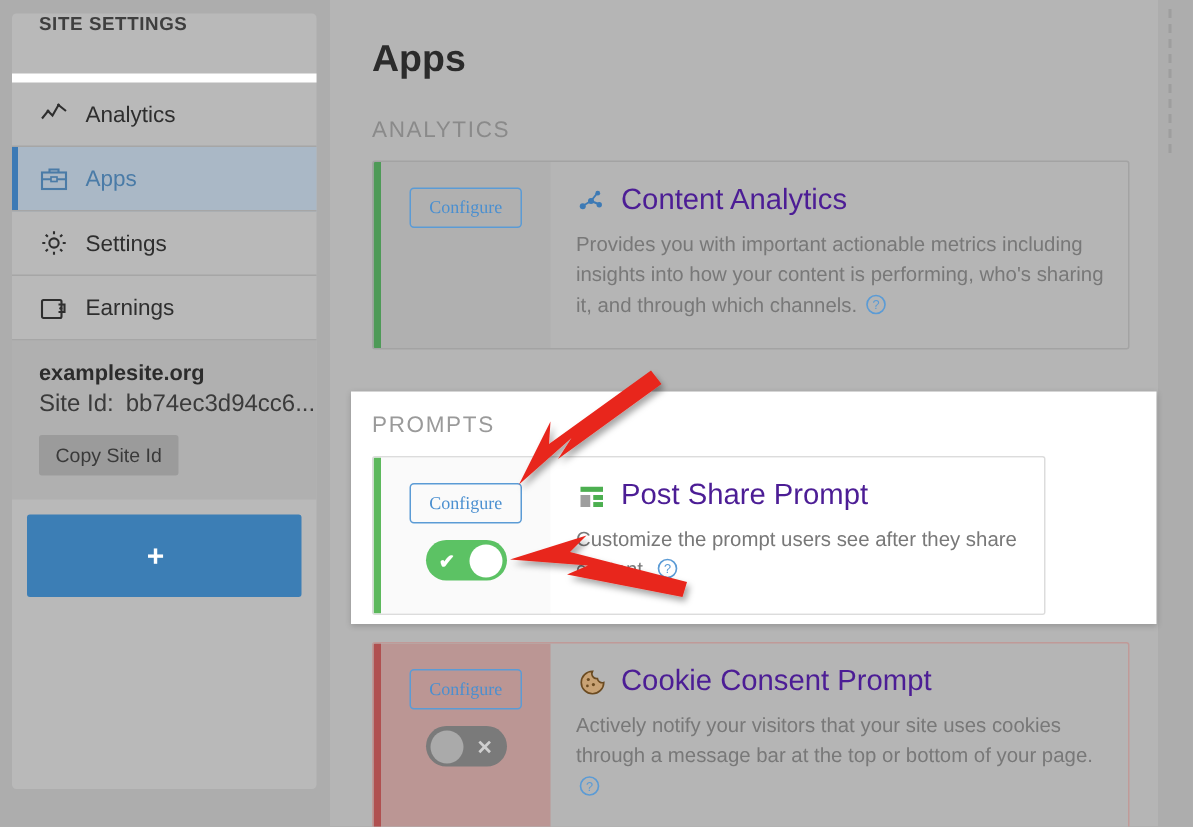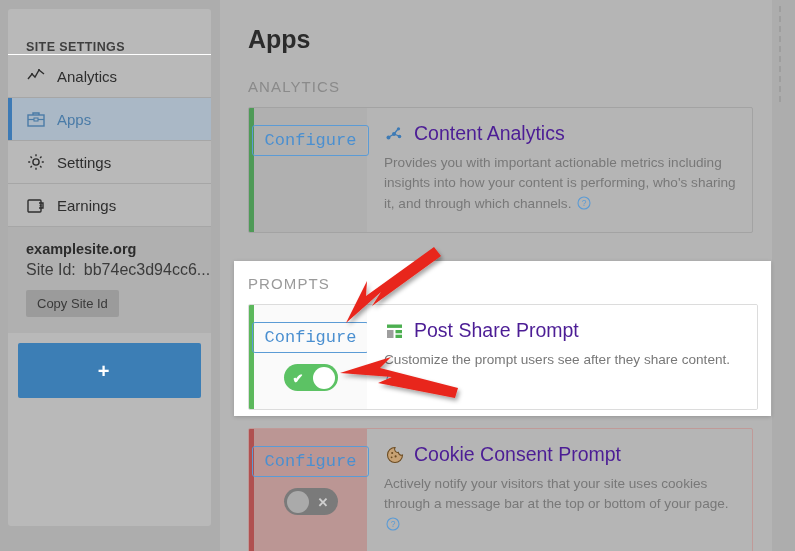--- a/index.html
+++ b/index.html
@@ -18,23 +18,23 @@
   
   .sidebar {
     position: absolute;
     left: 8px; top: 9px;
     width: 203px; height: 517px;
     background: #b9b9b9;
     border-radius: 3px;
   }
   .sidebar-header {
     height: 46px;
-    display: flex; align-items: flex-end;
+    display: flex; align-items: flex-start;
     padding-left: 18px;
-    border-bottom: 1px solid #ffffff;
+    border-bottom: 6px solid #ffffff;
   }
   .sidebar-header-text {
     font-size: 12.5px;
     font-weight: bold;
     letter-spacing: 0.4px;
     color: #3f3f3f;
   }
   .nav-item {
     position: relative;
     height: 43px;
@@ -154,24 +154,24 @@
     align-items: center;
     padding-top: 17px;
   }
   .app-left.enabled-green { border-left-color: #5cb85c; background: #fafafa; }
   .app-left.disabled-red   { border-left-color: #b05050; background: #bb9694; }
   .configure-btn {
     background: transparent;
     border: 1px solid #5b9bd5;
     border-radius: 3px;
     color: #4a8fd0;
-    font-size: 17px;
+    font-size: 12px;
     padding: 5px 12px;
     cursor: pointer;
-    font-family: Liberation Mono, monospace;
+    font-family: Liberation Serif, serif;
   }
   .toggle {
     margin-top: 11px;
     width: 54px; height: 27px;
     border-radius: 14px;
     position: relative;
     cursor: pointer;
   }
   .toggle.on  { background: #5cc264; }
   .toggle.off { background: #7a7a7a; }
@@ -237,21 +237,21 @@
   .highlight-card {
     position: absolute;
     left: 14px; top: 261px;
     width: 537px; height: 155px;
     background: #ffffff;
     box-shadow: 0 1px 4px rgba(0,0,0,0.18);
   }
   .prompts-inner {
     position: absolute;
     left: 14px; top: 14px;
-    width: 510px;
+    width: 449px;
   }
   .prompts-inner .section-label { display: block; margin-bottom: 12px; color: #9a9a9a; }
   .prompts-inner .app-card { background: #fafafa; border-color: #dcdcdc; }
   .prompts-inner .app-right { background: #ffffff; }
 
   
   .cookie-section {
     position: absolute;
     left: 28px; top: 428px;
     width: 505px;

